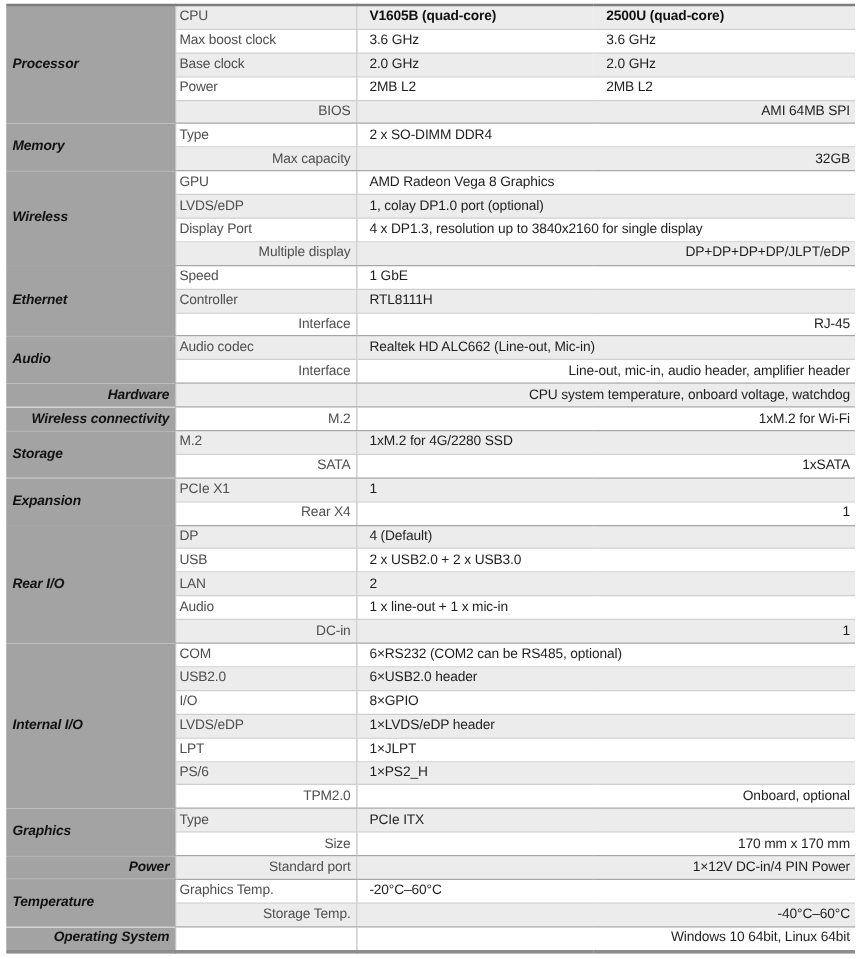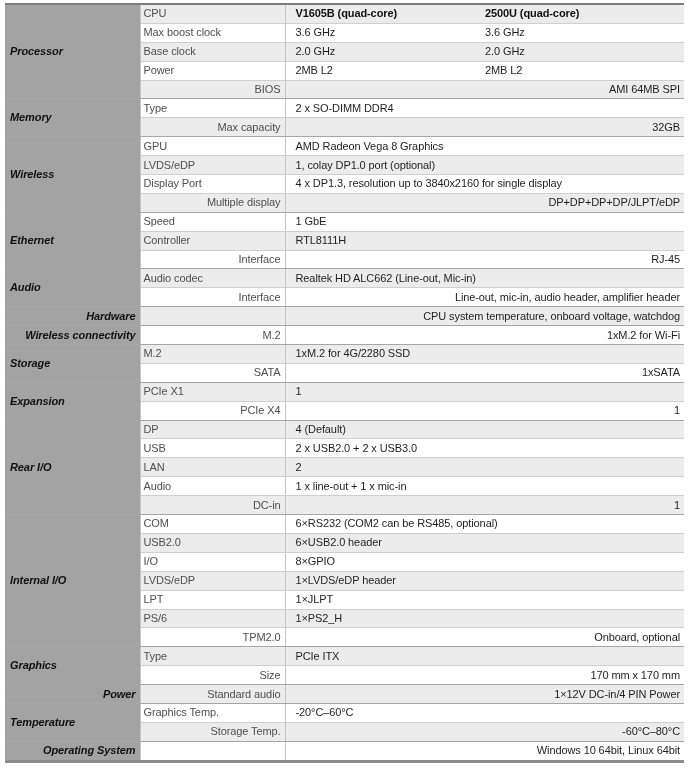--- a/index.html
+++ b/index.html
@@ -162,21 +162,21 @@
           <td class="c3 bg" colspan="2">1xSATA</td>
         </tr>
       </tbody>
       <tbody>
         <tr class="alt">
           <td class="c1" rowspan="2">Expansion</td>
           <td class="c2 bg">PCIe X1</td>
           <td class="c3 bg" colspan="2">1</td>
         </tr>
         <tr class="section-end">
-          <td class="c2 bg">PCIe X4</td>
+          <td class="c2 bg">Rear X4</td>
           <td class="c3 bg" colspan="2">1</td>
         </tr>
       </tbody>
       <tbody>
         <tr class="alt">
           <td class="c1" rowspan="5">Rear I/O</td>
           <td class="c2 bg">DP</td>
           <td class="c3 bg" colspan="2">4 (Default)</td>
         </tr>
         <tr>
@@ -234,33 +234,33 @@
           <td class="c3 bg" colspan="2">PCIe ITX</td>
         </tr>
         <tr class="section-end">
           <td class="c2 bg">Size</td>
           <td class="c3 bg" colspan="2">170 mm x 170 mm</td>
         </tr>
       </tbody>
       <tbody>
         <tr class="alt section-end">
           <td class="c1" rowspan="1">Power</td>
-          <td class="c2 bg">Standard audio</td>
+          <td class="c2 bg">Standard port</td>
           <td class="c3 bg" colspan="2">1×12V DC-in/4 PIN Power</td>
         </tr>
       </tbody>
       <tbody>
         <tr>
           <td class="c1" rowspan="2">Temperature</td>
           <td class="c2 bg">Graphics Temp.</td>
           <td class="c3 bg" colspan="2">-20°C–60°C</td>
         </tr>
         <tr class="alt section-end">
           <td class="c2 bg">Storage Temp.</td>
-          <td class="c3 bg" colspan="2">-60°C–80°C</td>
+          <td class="c3 bg" colspan="2">-40°C–60°C</td>
         </tr>
       </tbody>
       <tbody>
         <tr class="section-end">
           <td class="c1" rowspan="1">Operating System</td>
           <td class="c2 bg"></td>
           <td class="c3 bg" colspan="2">Windows 10 64bit, Linux 64bit</td>
         </tr>
       </tbody>
     </table>

